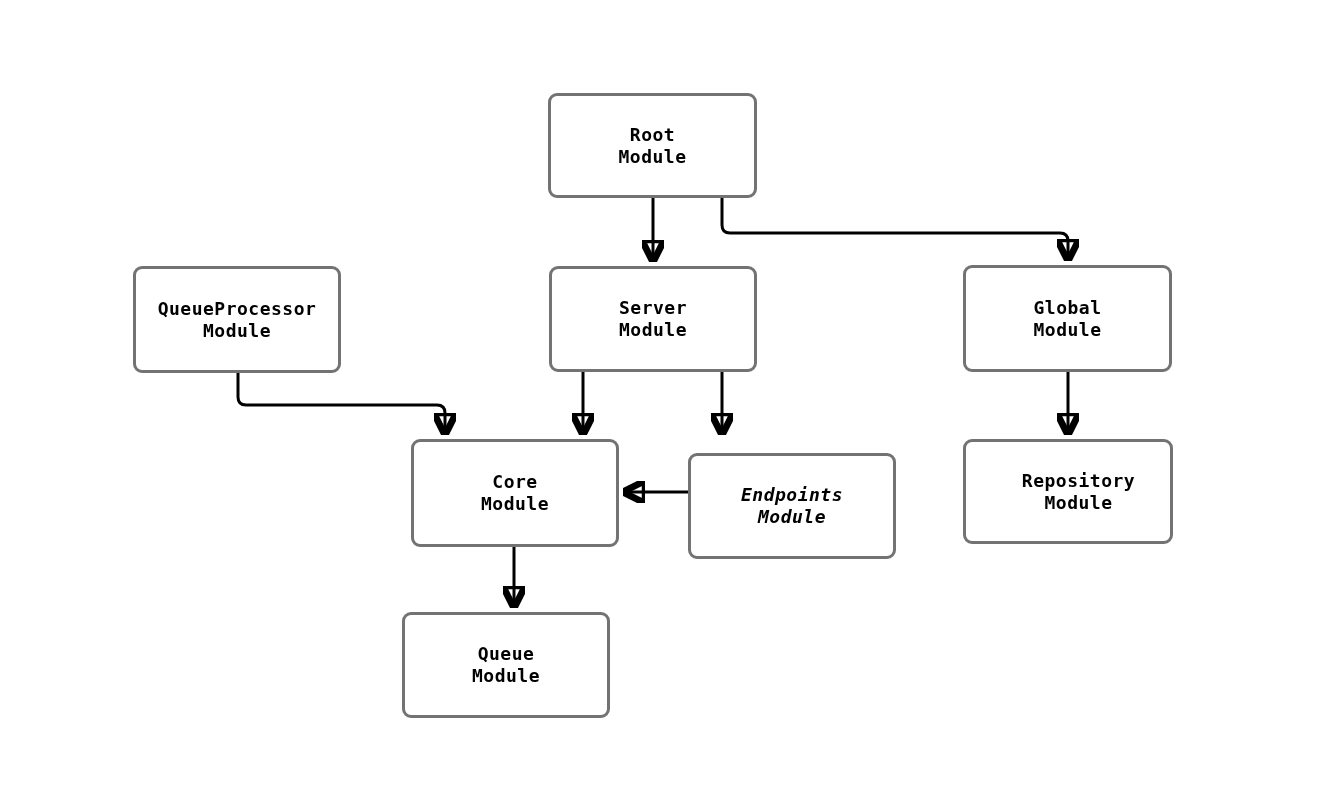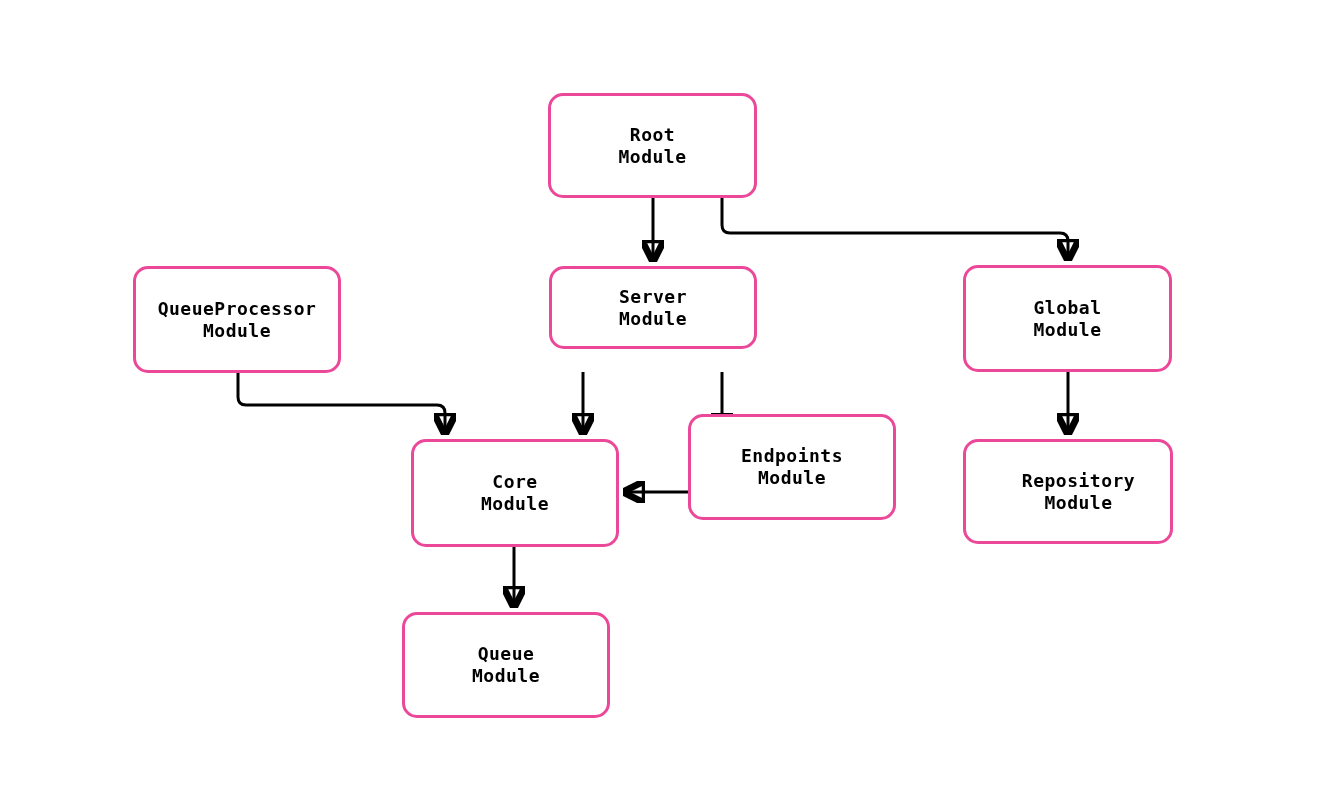--- a/index.html
+++ b/index.html
@@ -17,35 +17,35 @@
     width: 1337px; height: 809px;
   }
   .edges-layer path { fill: none; stroke: #000000; stroke-width: 3; }
   .node {
     position: absolute;
     display: flex;
     align-items: center;
     justify-content: center;
     text-align: center;
     background: #ffffff;
-    border: 3px solid #ec4899;
-    border-radius: 15px;
+    border: 3px solid #737373;
+    border-radius: 9px;
     font-weight: bold;
     font-size: 18px;
     line-height: 22px;
     color: #000000;
     white-space: pre-line;
     letter-spacing: 0.5px;
   }
   .node-root         { left: 548px; top:  93px; width: 209px; height: 105px; }
   .node-queueprocessor { left: 133px; top: 266px; width: 208px; height: 107px; }
-  .node-server       { left: 549px; top: 266px; width: 208px; height: 83px; }
+  .node-server       { left: 549px; top: 266px; width: 208px; height: 106px; }
   .node-global       { left: 963px; top: 265px; width: 209px; height: 107px; align-items: center; }
   .node-core         { left: 411px; top: 439px; width: 208px; height: 108px; }
-  .node-endpoints    { left: 688px; top: 414px; width: 208px; height: 106px; }
+  .node-endpoints    { left: 688px; top: 453px; width: 208px; height: 106px; font-style: italic; }
   .node-repository   { left: 963px; top: 439px; width: 210px; height: 105px; padding-left: 21px; }
   .node-queue        { left: 402px; top: 612px; width: 208px; height: 106px; }
 </style>
 </head>
 <body>
 
 <div class="canvas">
 
   <svg class="edges-layer" width="1337" height="809" viewBox="0 0 1337 809" xmlns="http://www.w3.org/2000/svg">
     <defs>

